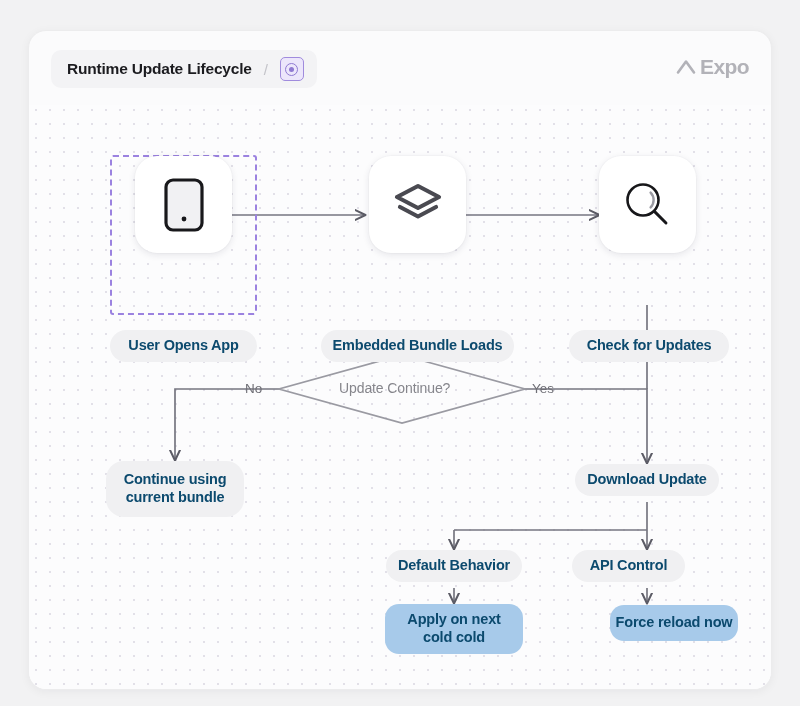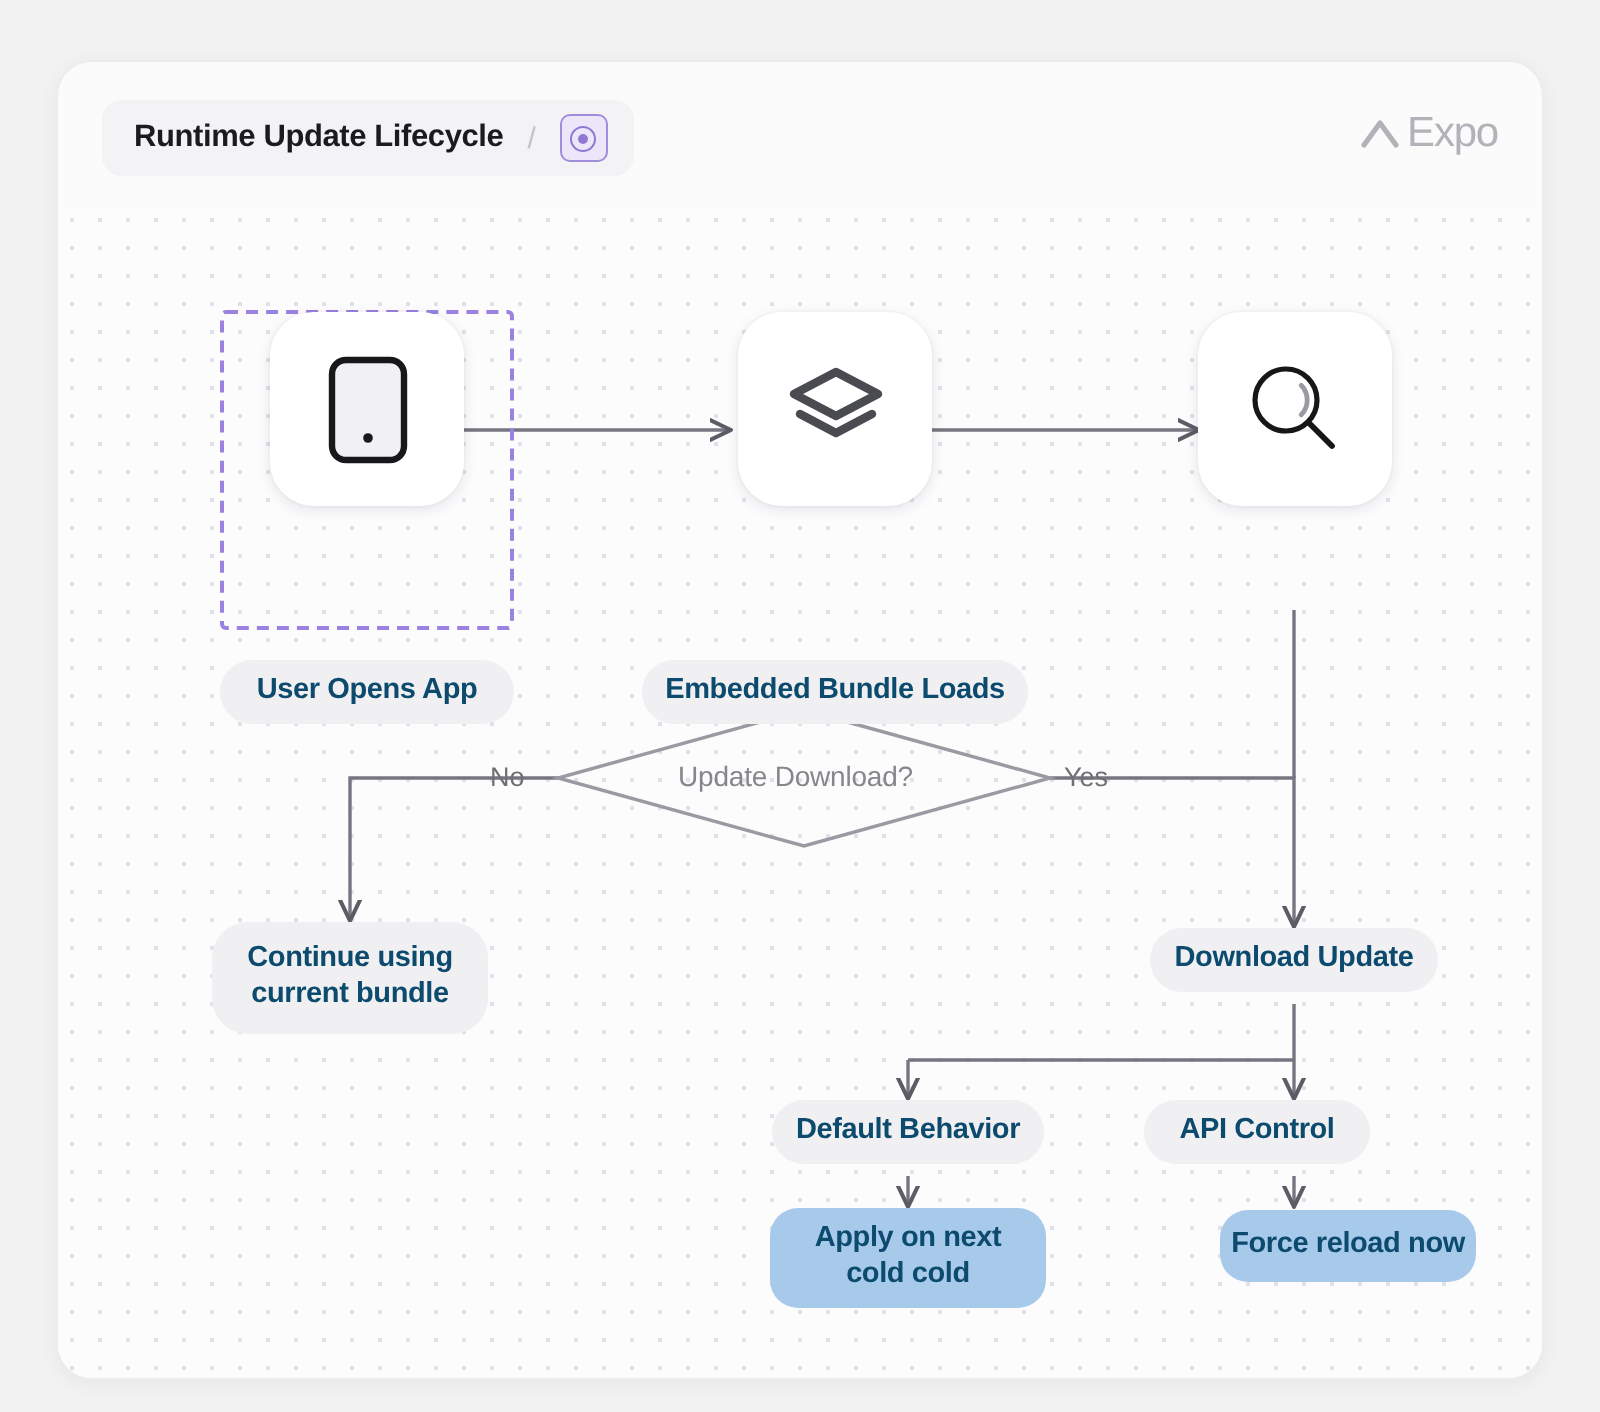--- a/index.html
+++ b/index.html
@@ -89,21 +89,21 @@
     right: 22px;
     top: 24px;
     display: flex;
     align-items: center;
     gap: 3px;
     color: #b2b2b8;
   }
   .brand-caret { display: block; }
   .brand-text {
     font-size: 21px;
-    font-weight: normal;
+    font-weight: bold;
     letter-spacing: -0.6px;
     color: #b2b2b8;
   }
 
   
   .canvas {
     position: absolute;
     left: 0;
     top: 74px;
     width: 744px;
@@ -254,22 +254,23 @@
       </div>
       <div class="pill" style="left:292px; top:225px; width:193px; height:32px;text-align:right;">Embedded Bundle Loads</div>
 
       <div class="icon-node" style="left:570px; top:51px;">
         <svg width="52" height="52" viewBox="0 0 52 52">
           <circle cx="21" cy="21" r="15.5" fill="none" stroke="#17171a" stroke-width="2.6"></circle>
           <path d="M28.6 13.6 a10.6 10.6 0 0 1 0 14.8" fill="none" stroke="#9a9aa2" stroke-width="2.4" stroke-linecap="round"></path>
           <line x1="32.4" y1="32.4" x2="44" y2="44" stroke="#17171a" stroke-width="2.9" stroke-linecap="round"></line>
         </svg>
       </div>
-
-      <div class="diamond-label" style="left:310px; top:275px;">Update Download?</div>
+      <div class="pill" style="left:540px; top:225px; width:160px; height:32px;">Check for Updates</div>
+
+      <div class="diamond-label" style="left:310px; top:275px;">Update Continue?</div>
       <div class="branch-label" style="left:216px; top:276px;">No</div>
       <div class="branch-label" style="left:503px; top:276px;">Yes</div>
 
       <div class="pill multi" style="left:77px; top:356px; width:138px; height:56px; border-radius:18px;">
         <span style="display:block">
           <span>Continue using</span><br>
           <span>current bundle</span>
         </span>
       </div>
 

